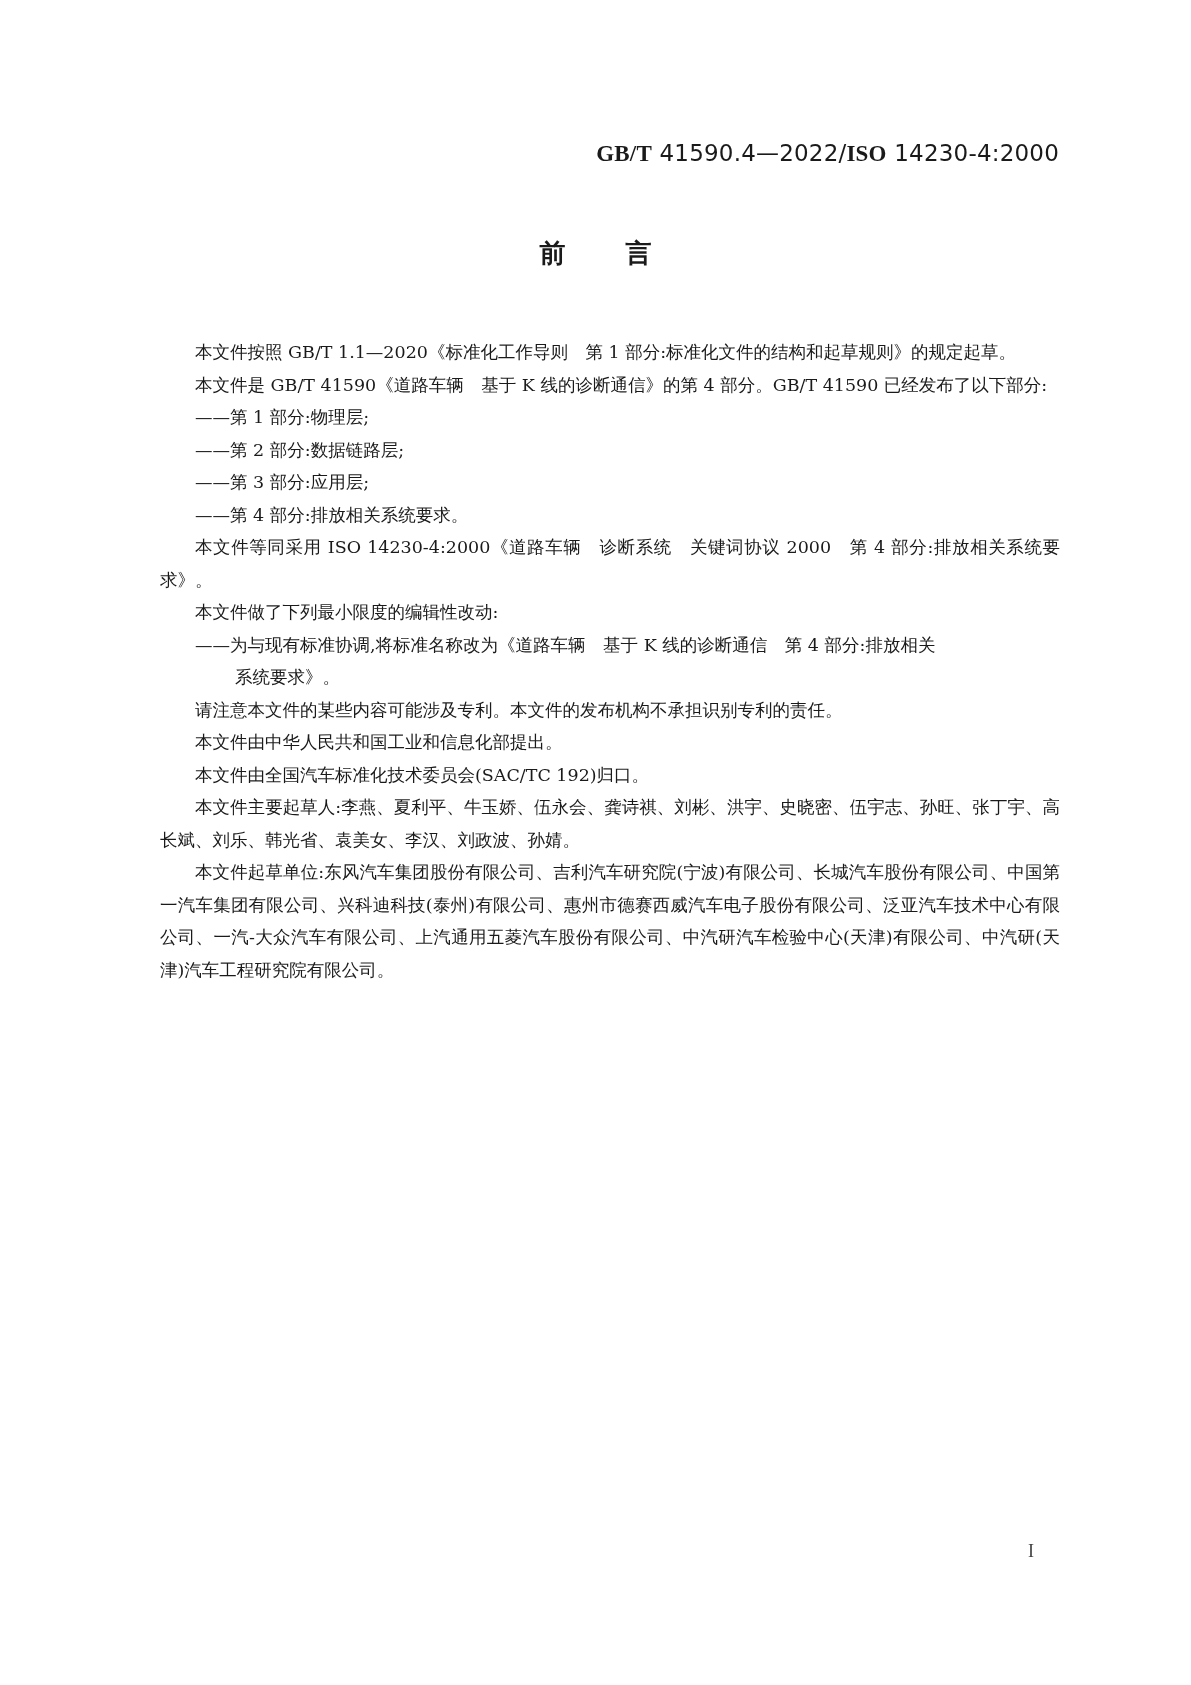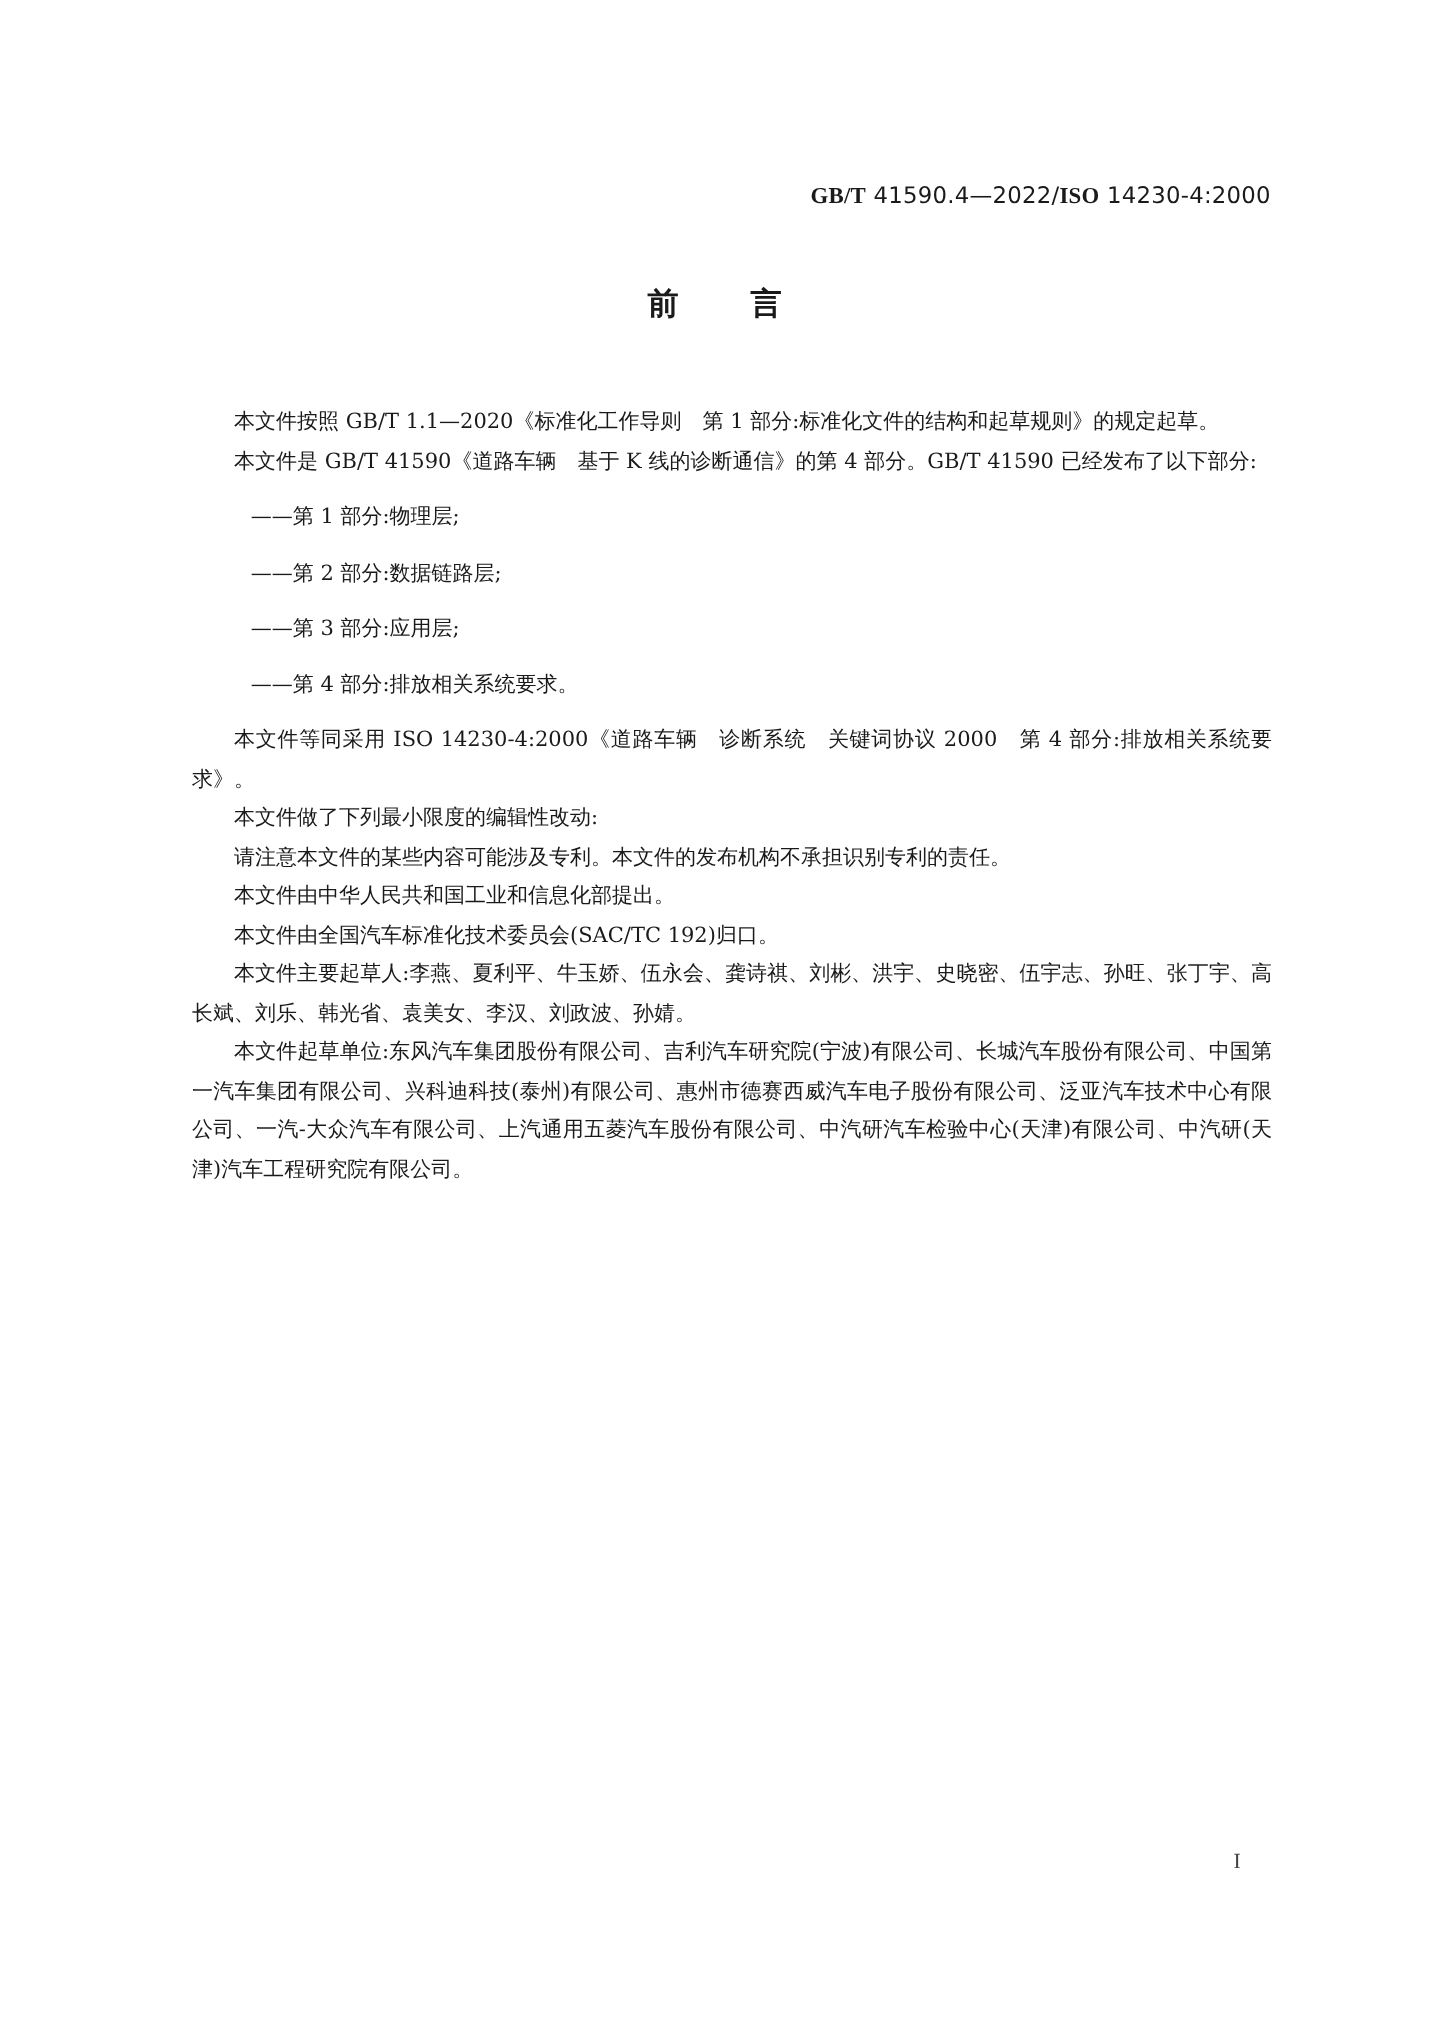--- a/index.html
+++ b/index.html
@@ -1,25 +1,25 @@
 <!DOCTYPE html>
 <html><head>
 <meta charset="utf-8">
 <style>
   html, body { margin: 0; padding: 0; background: #ffffff; }
   body { width: 1191px; height: 1685px; position: relative; overflow: hidden;
          font-family: "DejaVu Serif", "Liberation Serif", serif; color: #1a1a1a; }
-  .header-code { position: absolute; top: 152px; right: 132px; font-size: 19px; letter-spacing: 0.2px; }
+  .header-code { position: absolute; top: 140px; right: 132px; font-size: 23px; letter-spacing: 0.2px; }
   .header-code b { font-family: "Liberation Serif", serif; font-weight: bold; }
   .header-code span.n { font-family: "DejaVu Sans", sans-serif; }
   .title { position: absolute; top: 236px; left: 0; width: 1191px; text-align: center;
            font-family: "DejaVu Sans", sans-serif; font-weight: bold; font-size: 26px; letter-spacing: 60px; padding-left: 60px; box-sizing: border-box; }
   .body { position: absolute; top: 336px; left: 160px; width: 900px; font-size: 17.5px; line-height: 32.5px; }
   .p { text-indent: 35px; margin: 0; text-align: justify; }
-  .dash { margin: 14px; padding-left: 35px; }
+  .dash { margin: 0; padding-left: 35px; }
   .dash-wrap { margin: 0; padding-left: 35px; text-indent: 0; }
   .dash-wrap .cont { display: block; padding-left: 40px; }
   .page-num { position: absolute; top: 1541px; left: 1028px; font-family: "Liberation Serif", serif; font-size: 18px; color: #444; }
 </style>
 </head>
 <body>
 
 <div class="header-code">
   <b>GB/T</b><span class="n"> 41590.4—2022/</span><b>ISO</b><span class="n"> 14230-4:2000</span>
 </div>
@@ -28,20 +28,24 @@
 
 <div class="body">
   <p class="p">本文件按照 GB/T 1.1—2020《标准化工作导则　第 1 部分:标准化文件的结构和起草规则》的规定起草。</p>
   <p class="p">本文件是 GB/T 41590《道路车辆　基于 K 线的诊断通信》的第 4 部分。GB/T 41590 已经发布了以下部分:</p>
   <p class="dash">——第 1 部分:物理层;</p>
   <p class="dash">——第 2 部分:数据链路层;</p>
   <p class="dash">——第 3 部分:应用层;</p>
   <p class="dash">——第 4 部分:排放相关系统要求。</p>
   <p class="p">本文件等同采用 ISO 14230-4:2000《道路车辆　诊断系统　关键词协议 2000　第 4 部分:排放相关系统要求》。</p>
   <p class="p">本文件做了下列最小限度的编辑性改动:</p>
+  <p class="dash-wrap">
+    <span>——为与现有标准协调,将标准名称改为《道路车辆　基于 K 线的诊断通信　第 4 部分:排放相关</span>
+    <span class="cont">系统要求》。</span>
+  </p>
   <p class="p">请注意本文件的某些内容可能涉及专利。本文件的发布机构不承担识别专利的责任。</p>
   <p class="p">本文件由中华人民共和国工业和信息化部提出。</p>
   <p class="p">本文件由全国汽车标准化技术委员会(SAC/TC 192)归口。</p>
   <p class="p">本文件主要起草人:李燕、夏利平、牛玉娇、伍永会、龚诗祺、刘彬、洪宇、史晓密、伍宇志、孙旺、张丁宇、高长斌、刘乐、韩光省、袁美女、李汉、刘政波、孙婧。</p>
   <p class="p">本文件起草单位:东风汽车集团股份有限公司、吉利汽车研究院(宁波)有限公司、长城汽车股份有限公司、中国第一汽车集团有限公司、兴科迪科技(泰州)有限公司、惠州市德赛西威汽车电子股份有限公司、泛亚汽车技术中心有限公司、一汽-大众汽车有限公司、上汽通用五菱汽车股份有限公司、中汽研汽车检验中心(天津)有限公司、中汽研(天津)汽车工程研究院有限公司。</p>
 </div>
 
 <div class="page-num">I</div>
 
 </body></html>

